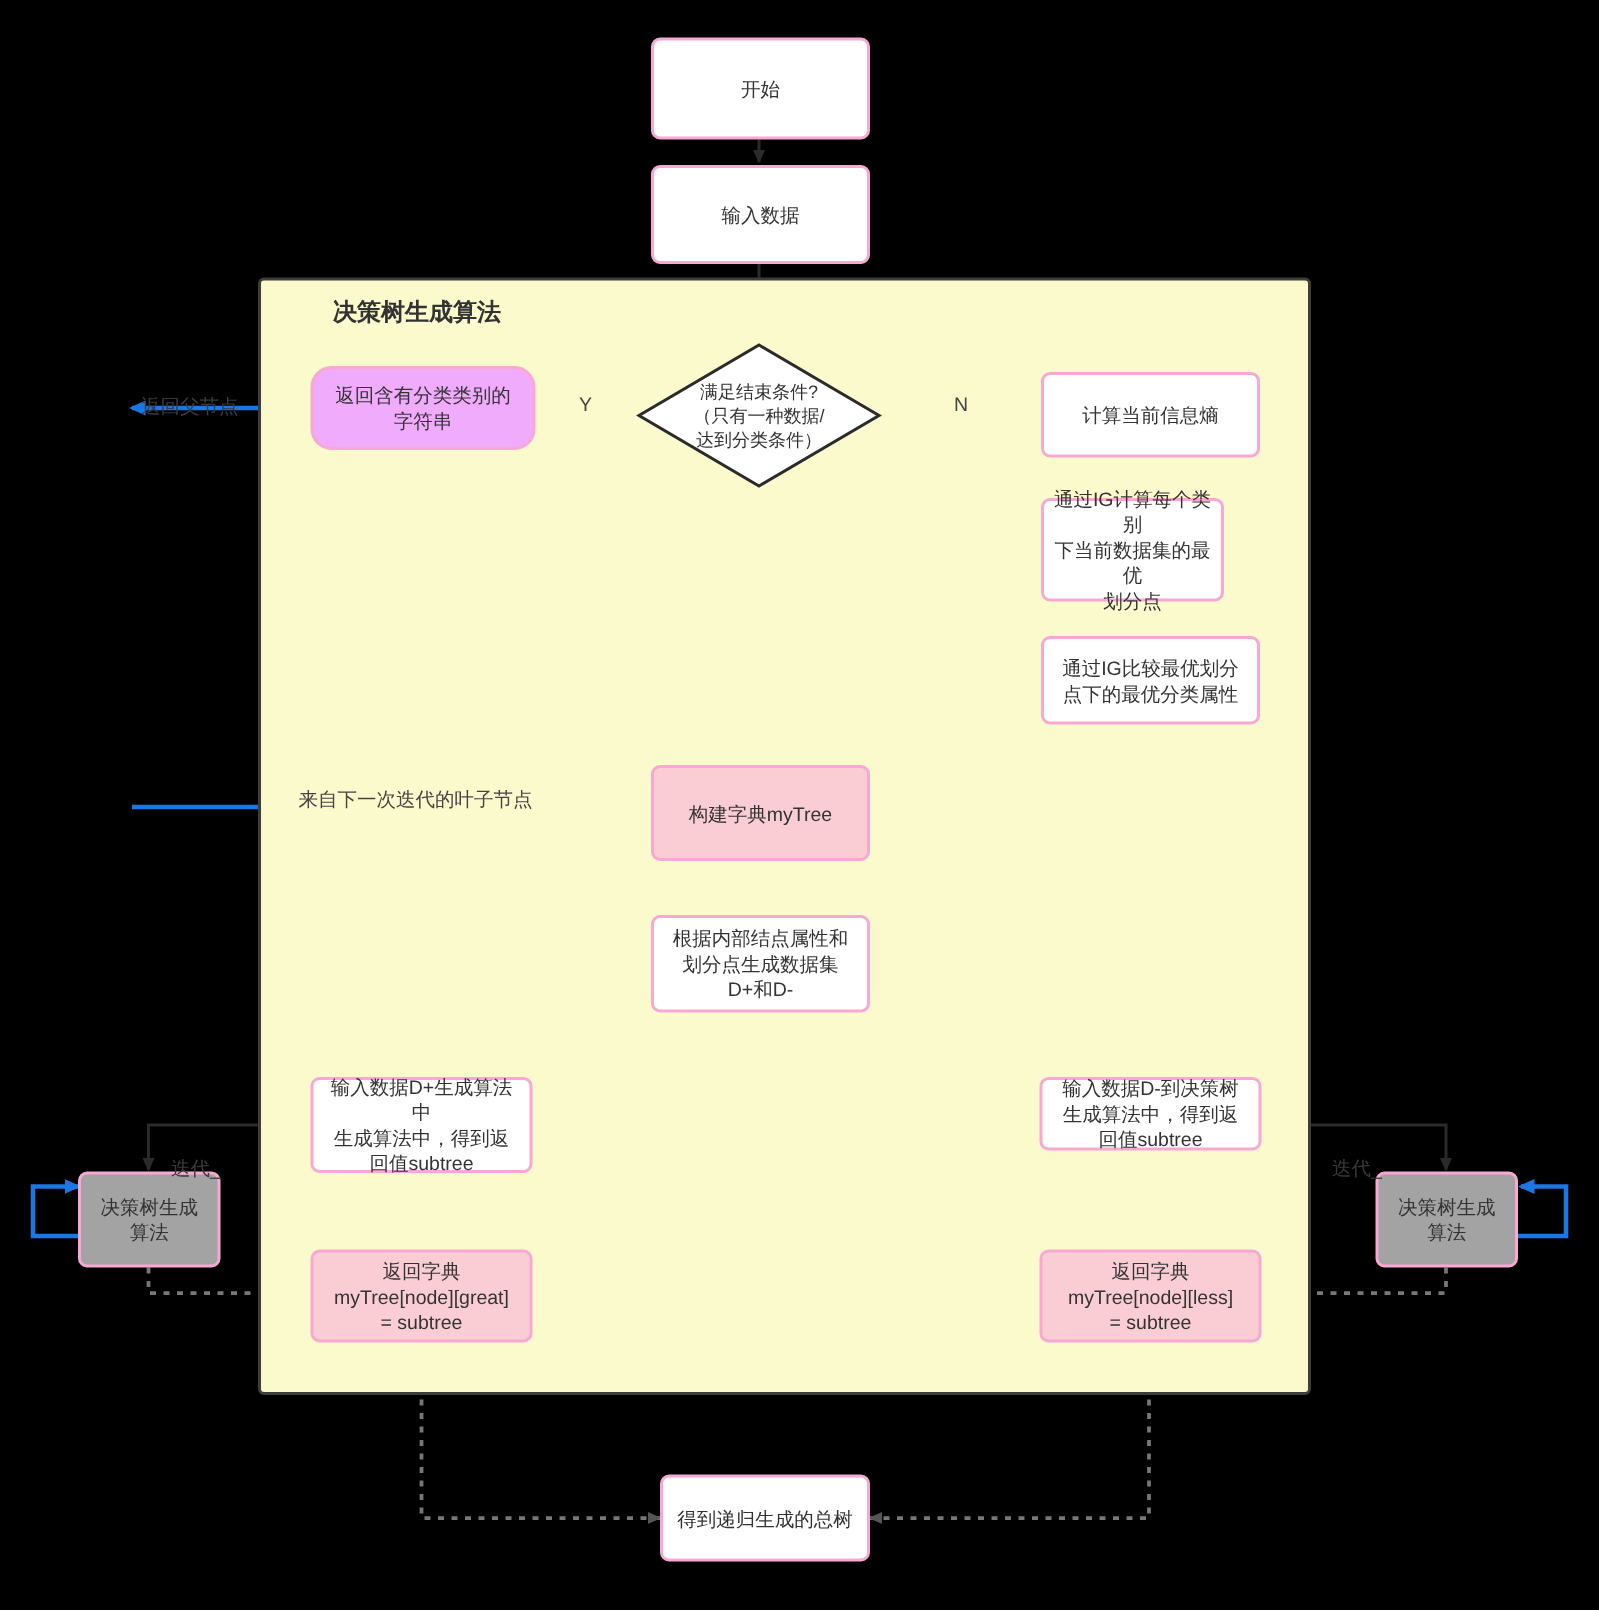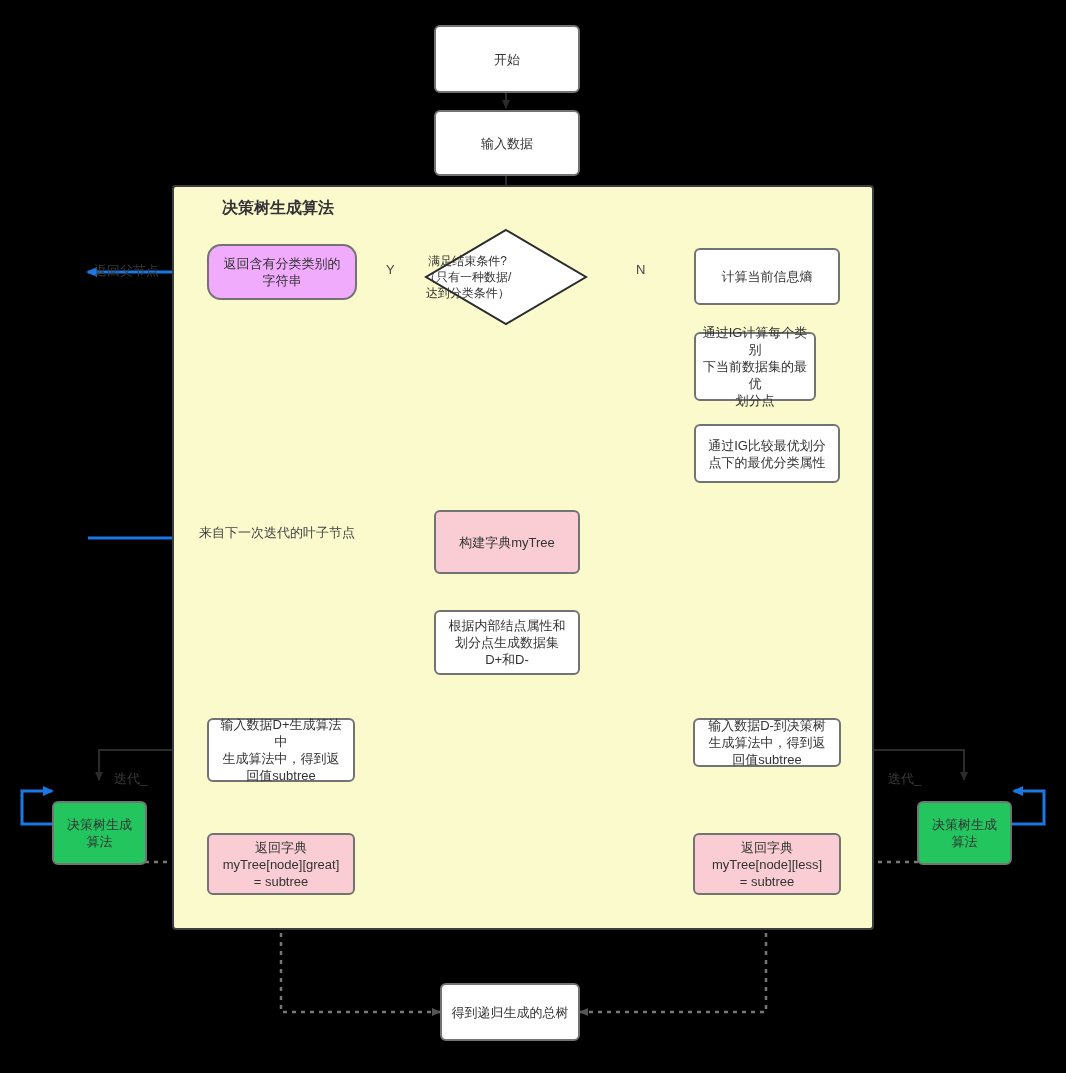--- a/index.html
+++ b/index.html
@@ -25,41 +25,42 @@
   .node {
     position: absolute;
     box-sizing: border-box;
     display: flex;
     align-items: center;
     justify-content: center;
     text-align: center;
     color: #333333;
     font-size: 13px;
     line-height: 17px;
-    border: 2px solid #737373;
+    border: 2px solid #f9a8d4;
     border-radius: 6px;
     background: #ffffff;
     padding: 2px 6px;
     z-index: 5;
   }
   .node.white  { background: #ffffff; }
   .node.green  { background: #f0abfc; border-radius: 14px; }
   .node.pink   { background: #f9cdd3; }
-  .node.yellow { background: #22c55e; margin-top: 20px; }
+  .node.yellow { background: #a3a3a3; }
   .diamond-wrap {
     position: absolute;
     z-index: 5;
   }
   .diamond-label {
     position: absolute;
     left: 0; top: 0;
     width: 100%;
     height: 100%;
     display: flex;
     align-items: center;
+    justify-content: center;
     text-align: center;
     font-size: 12px;
     line-height: 16px;
     color: #333333;
   }
   .container-box {
     position: absolute;
     left: 172px;
     top: 185px;
     width: 698px;

